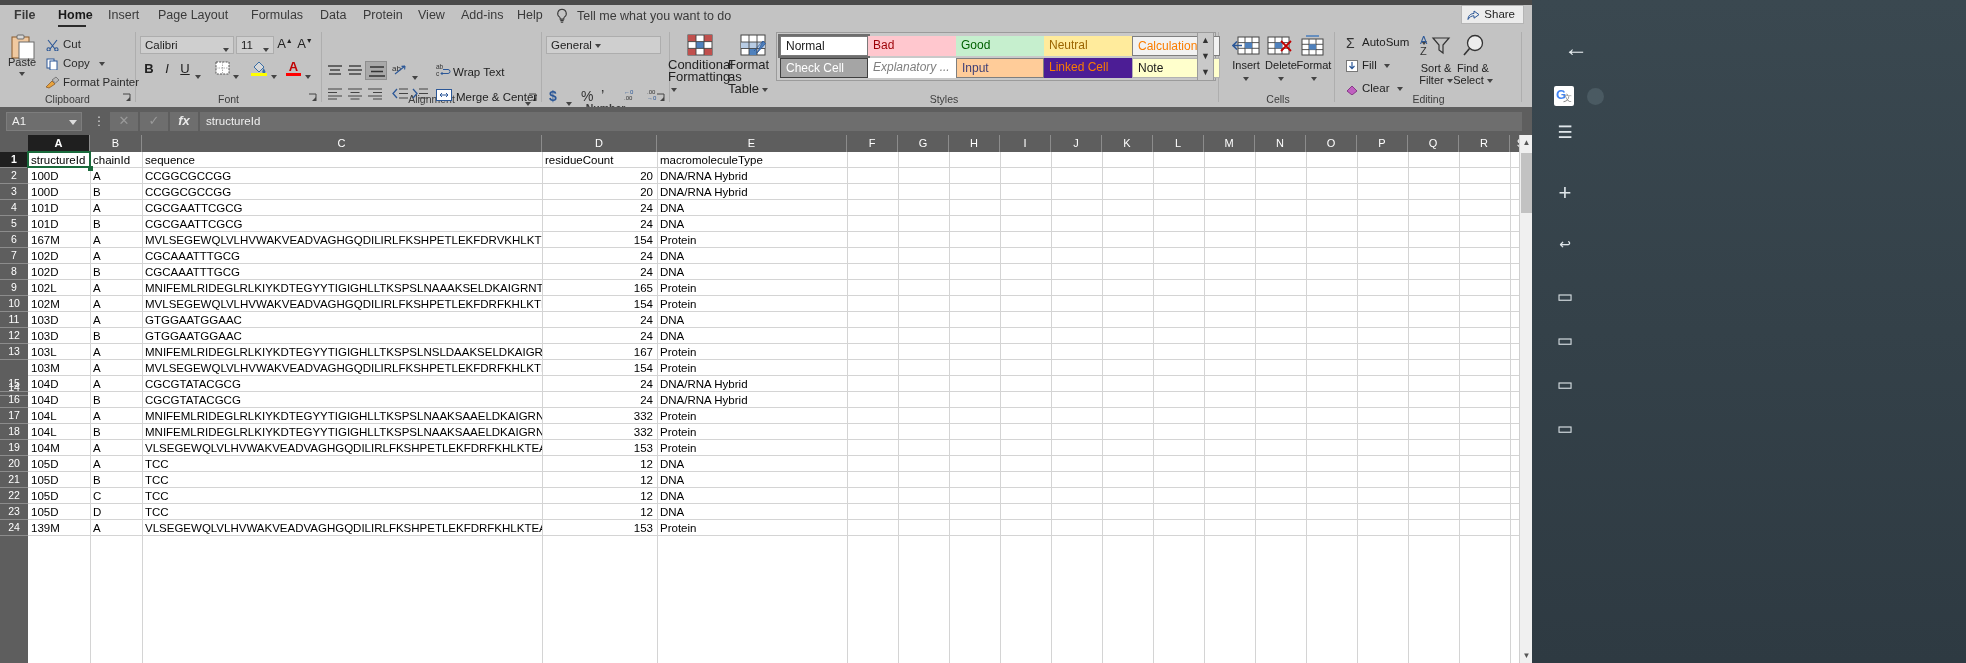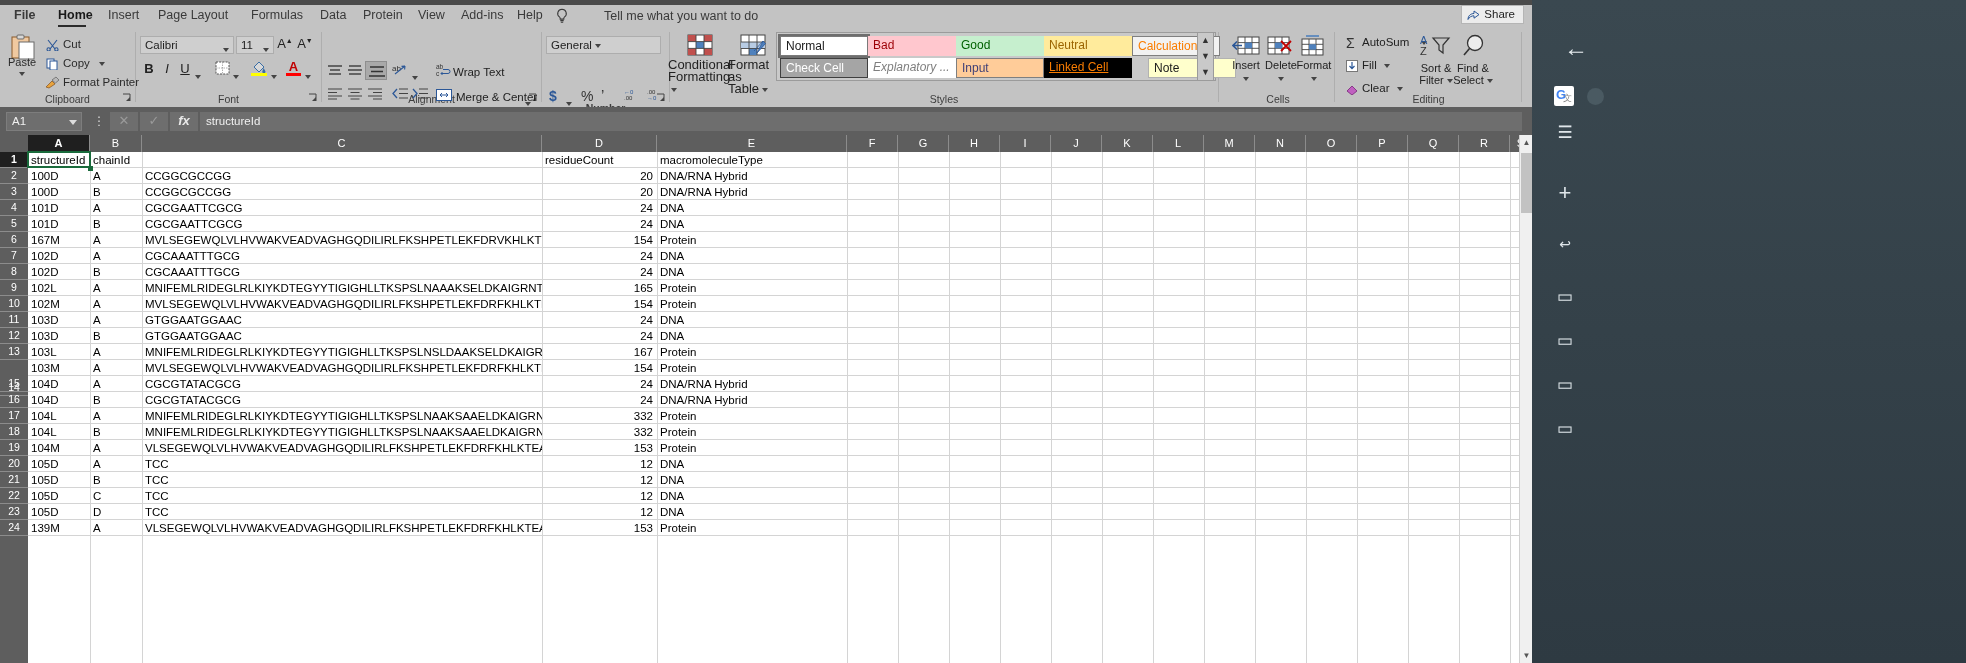--- a/index.html
+++ b/index.html
@@ -136,21 +136,21 @@
         <div class="tab" style="left: 100px; width: 44px;"><span>Insert</span></div>
         <div class="tab" style="left: 150px; width: 80px;"><span>Page Layout</span></div>
         <div class="tab" style="left: 243px; width: 62px;"><span>Formulas</span></div>
         <div class="tab" style="left: 312px; width: 38px;"><span>Data</span></div>
         <div class="tab" style="left: 355px; width: 50px;"><span>Protein</span></div>
         <div class="tab" style="left: 410px; width: 40px;"><span>View</span></div>
         <div class="tab" style="left: 453px; width: 52px;"><span>Add-ins</span></div>
         <div class="tab" style="left: 509px; width: 36px;"><span>Help</span></div>
       </div>
 
-    <div class="tellme" style="left:577px;margin-left:27px;">
+    <div class="tellme" style="left:577px;">
       <span>Tell me what you want to do</span>
     </div>
     <div class="bulb" style="left:554px;">
       <svg width="16" height="18" viewBox="0 0 16 18">
           <path d="M8 2.2a4.3 4.3 0 0 0-2.6 7.7c.5.4.8 1 .8 1.6v.6h3.6v-.6c0-.6.3-1.2.8-1.6A4.3 4.3 0 0 0 8 2.2z" fill="none" stroke="#3a3a3a" stroke-width="1.1"></path>
           <path d="M6.3 13.6h3.4M6.8 15.2h2.4" stroke="#3a3a3a" stroke-width="1.1" fill="none"></path>
         </svg>
     </div>
 
     <div class="sharebtn">
@@ -416,22 +416,22 @@
 
       <div class="gallery" id="gallery">
           <div class="gcell" style="left: 3px; top: 3px; width: 88px; background: rgb(255, 255, 255); color: rgb(26, 26, 26); border: 1px solid rgb(122, 122, 122); outline: rgb(110, 110, 110) solid 2px;"><span>Normal</span></div>
           <div class="gcell" style="left: 91px; top: 3px; width: 88px; background: rgb(255, 199, 206); color: rgb(156, 0, 6);"><span>Bad</span></div>
           <div class="gcell" style="left: 179px; top: 3px; width: 88px; background: rgb(198, 239, 206); color: rgb(0, 97, 0);"><span>Good</span></div>
           <div class="gcell" style="left: 267px; top: 3px; width: 88px; background: rgb(255, 235, 156); color: rgb(156, 101, 0);"><span>Neutral</span></div>
           <div class="gcell" style="left: 355px; top: 3px; width: 88px; background: rgb(242, 242, 242); color: rgb(250, 125, 0); border: 1px solid rgb(127, 127, 127);"><span>Calculation</span></div>
           <div class="gcell" style="left: 3px; top: 25px; width: 88px; background: rgb(165, 165, 165); color: rgb(255, 255, 255); border: 1px solid rgb(63, 63, 63);"><span>Check Cell</span></div>
           <div class="gcell" style="left: 91px; top: 25px; width: 88px; background: rgb(255, 255, 255); color: rgb(127, 127, 127); font-style: italic;"><span>Explanatory ...</span></div>
           <div class="gcell" style="left: 179px; top: 25px; width: 88px; background: rgb(255, 204, 153); color: rgb(63, 63, 118); border: 1px solid rgb(127, 127, 127);"><span>Input</span></div>
-          <div class="gcell" style="left: 267px; top: 25px; width: 88px; background: #000000; color: rgb(250, 125, 0); text-decoration: underline;"><span>Linked Cell</span></div>
-          <div class="gcell" style="left: 355px; top: 25px; width: 88px; background: rgb(255, 255, 204); color: rgb(26, 26, 26); border: 1px solid rgb(178, 178, 178); margin-left: 16px;"><span>Note</span></div>
+          <div class="gcell" style="left: 267px; top: 25px; width: 88px; background: #4c1d95; color: rgb(250, 125, 0); "><span>Linked Cell</span></div>
+          <div class="gcell" style="left: 355px; top: 25px; width: 88px; background: rgb(255, 255, 204); color: rgb(26, 26, 26); border: 1px solid rgb(178, 178, 178);"><span>Note</span></div>
         </div>
       <div class="gscroll">
         <div class="gsbtn" style="top:0;">▲</div>
         <div class="gsbtn" style="top:16px;">▼</div>
         <div class="gsbtn" style="top:32px;">▼</div>
       </div>
 
       <div style="position:absolute;left:1232px;top:8px;">
         <svg width="28" height="20" viewBox="0 0 28 20">
             <rect x="6" y="1" width="21" height="17" fill="#fff" stroke="#444" stroke-width="1"></rect>
@@ -598,20 +598,21 @@
           <div class="collineY" style="left: 1125px;"></div>
           <div class="collineY" style="left: 1176px;"></div>
           <div class="collineY" style="left: 1227px;"></div>
           <div class="collineY" style="left: 1278px;"></div>
           <div class="collineY" style="left: 1329px;"></div>
           <div class="collineY" style="left: 1380px;"></div>
           <div class="collineY" style="left: 1431px;"></div>
           <div class="collineY" style="left: 1482px;"></div>
           <div class="cell" style="left: 0px; width: 62px; top: 1px;"><span>structureId</span></div>
           <div class="cell" style="left: 62px; width: 52px; top: 1px;"><span>chainId</span></div>
+          <div class="cell" style="left: 114px; width: 400px; top: 1px;"><span>sequence</span></div>
           <div class="cell" style="left: 514px; width: 115px; top: 1px;"><span>residueCount</span></div>
           <div class="cell" style="left: 629px; width: 190px; top: 1px;"><span>macromoleculeType</span></div>
           <div class="rowline" style="top: 15px;"></div>
           <div class="cell" style="left: 0px; width: 62px; top: 17px;"><span>100D</span></div>
           <div class="cell" style="left: 62px; width: 52px; top: 17px;"><span>A</span></div>
           <div class="cell" style="left: 114px; width: 400px; top: 17px;"><span>CCGGCGCCGG</span></div>
           <div class="cell num" style="left: 514px; width: 115px; top: 17px;"><span>20</span></div>
           <div class="cell" style="left: 629px; width: 190px; top: 17px;"><span>DNA/RNA Hybrid</span></div>
           <div class="rowline" style="top: 31px;"></div>
           <div class="cell" style="left: 0px; width: 62px; top: 33px;"><span>100D</span></div>

